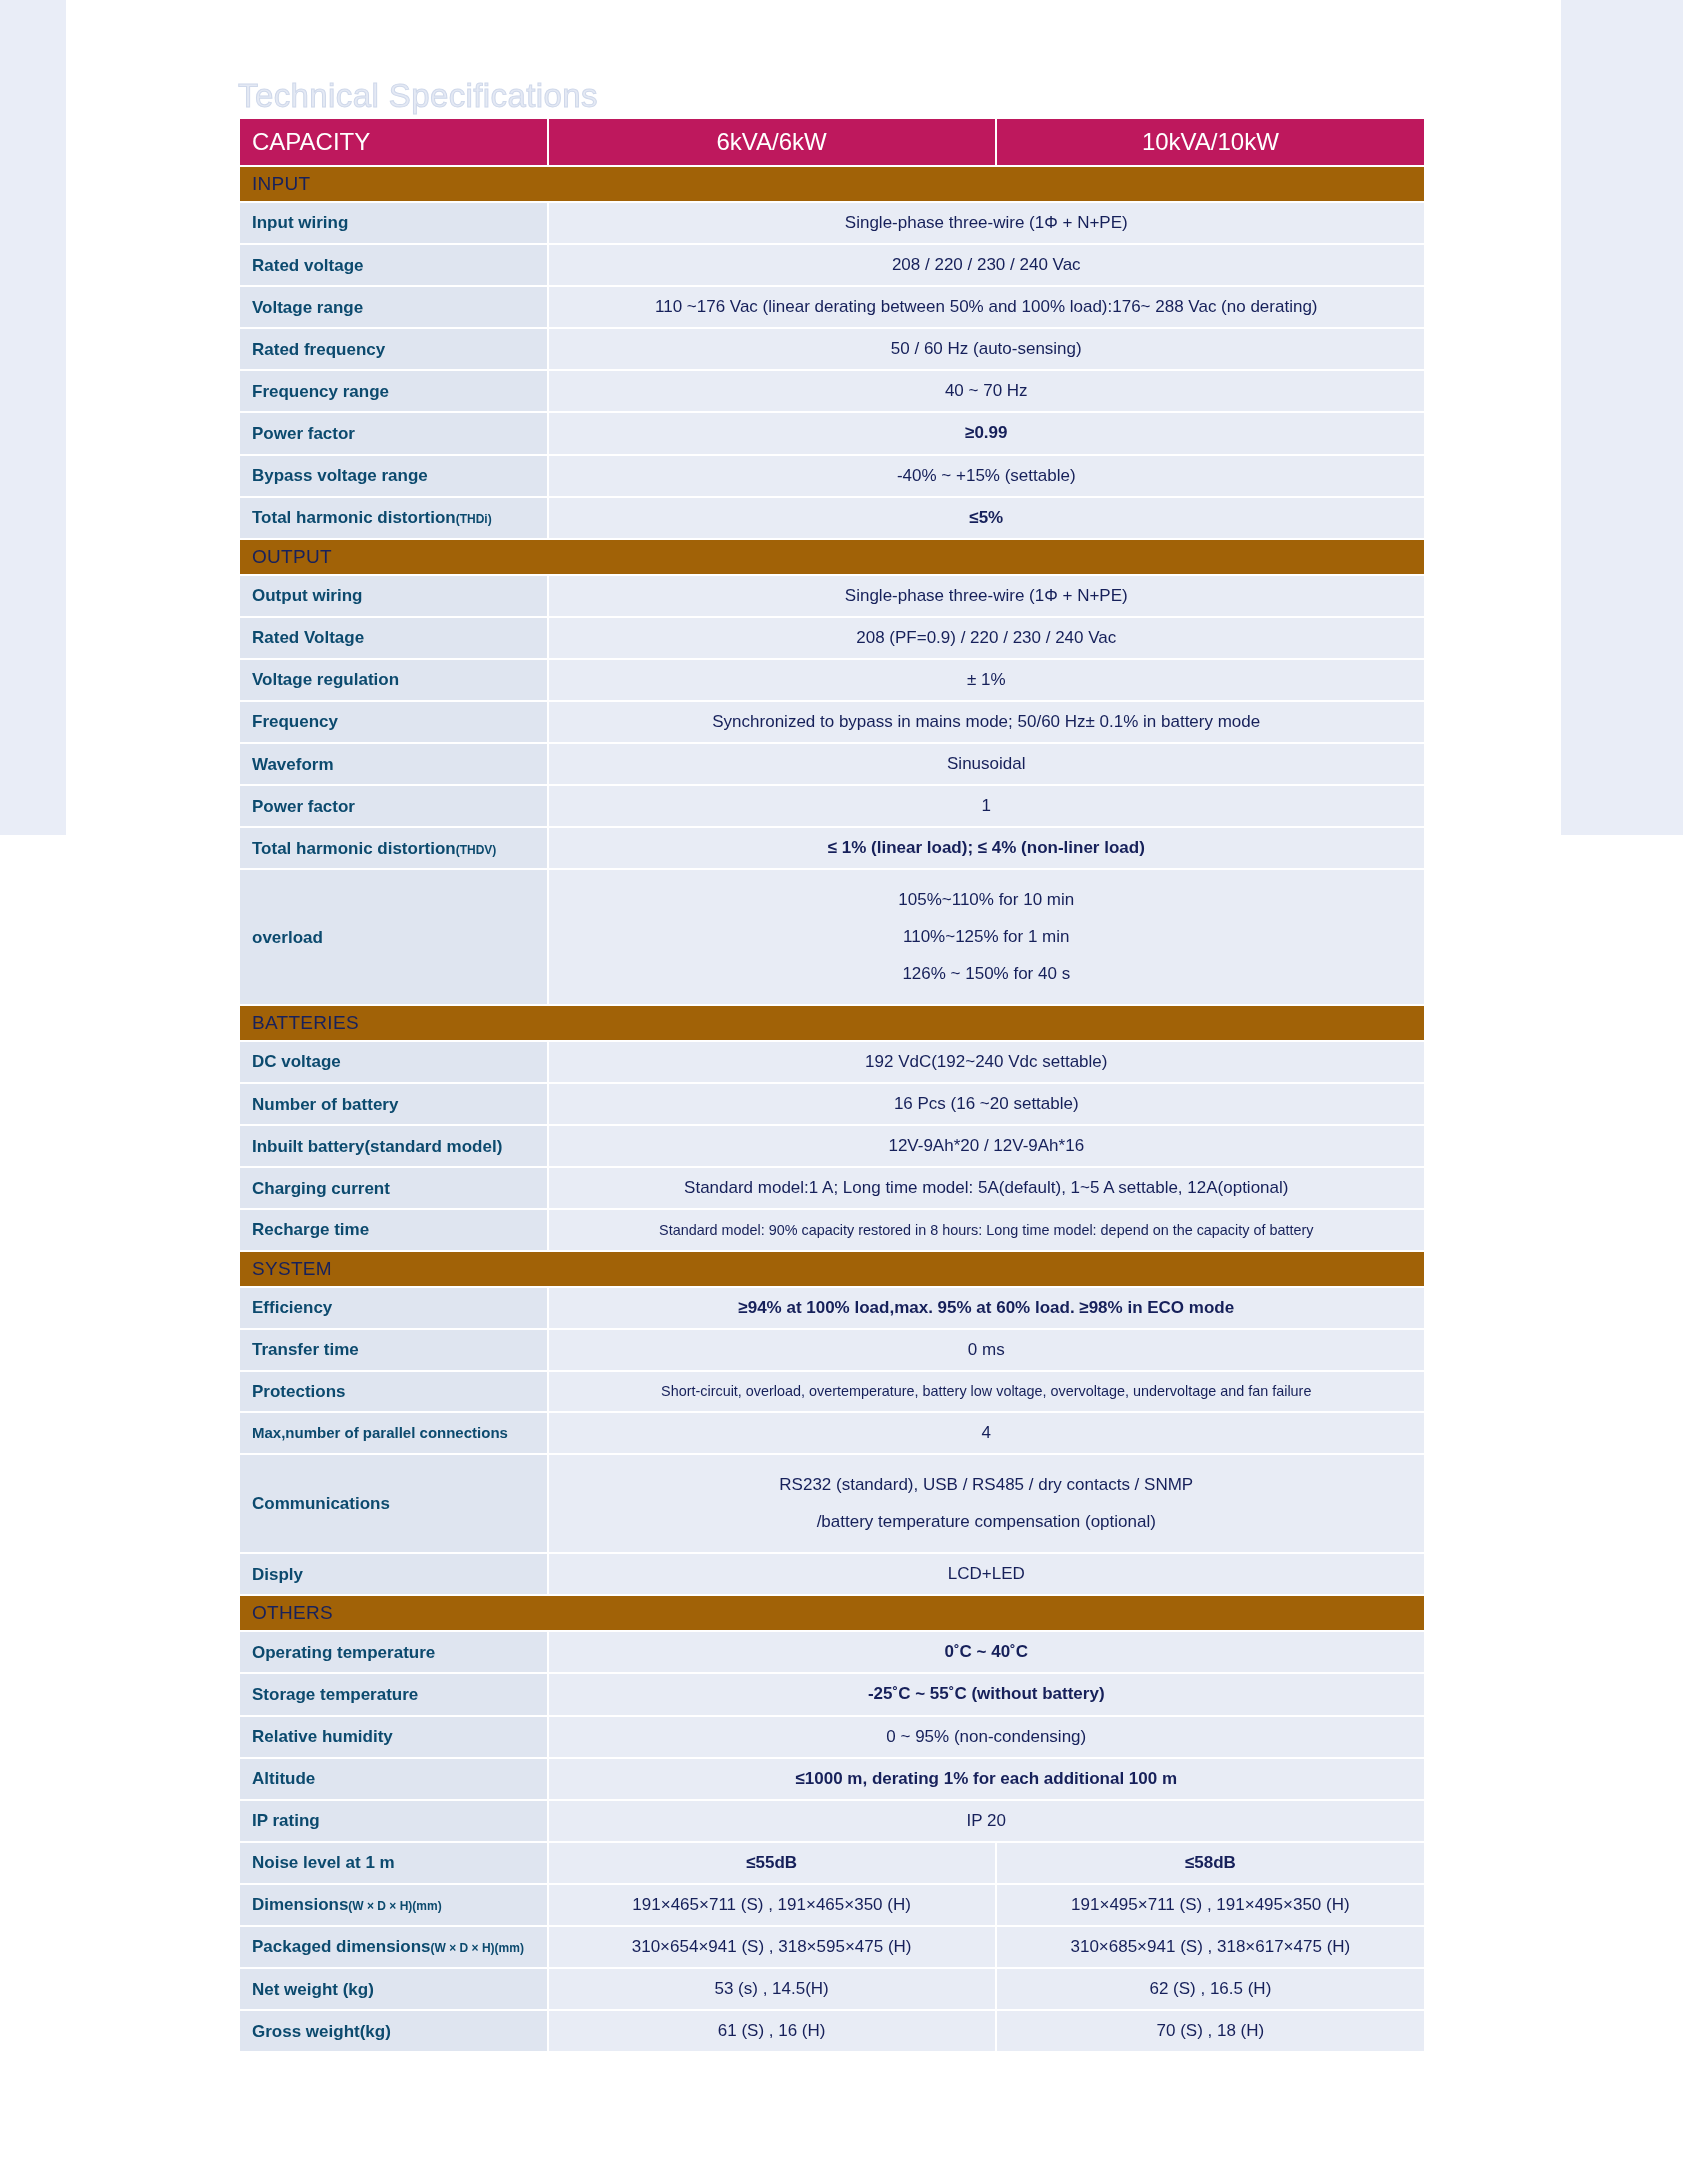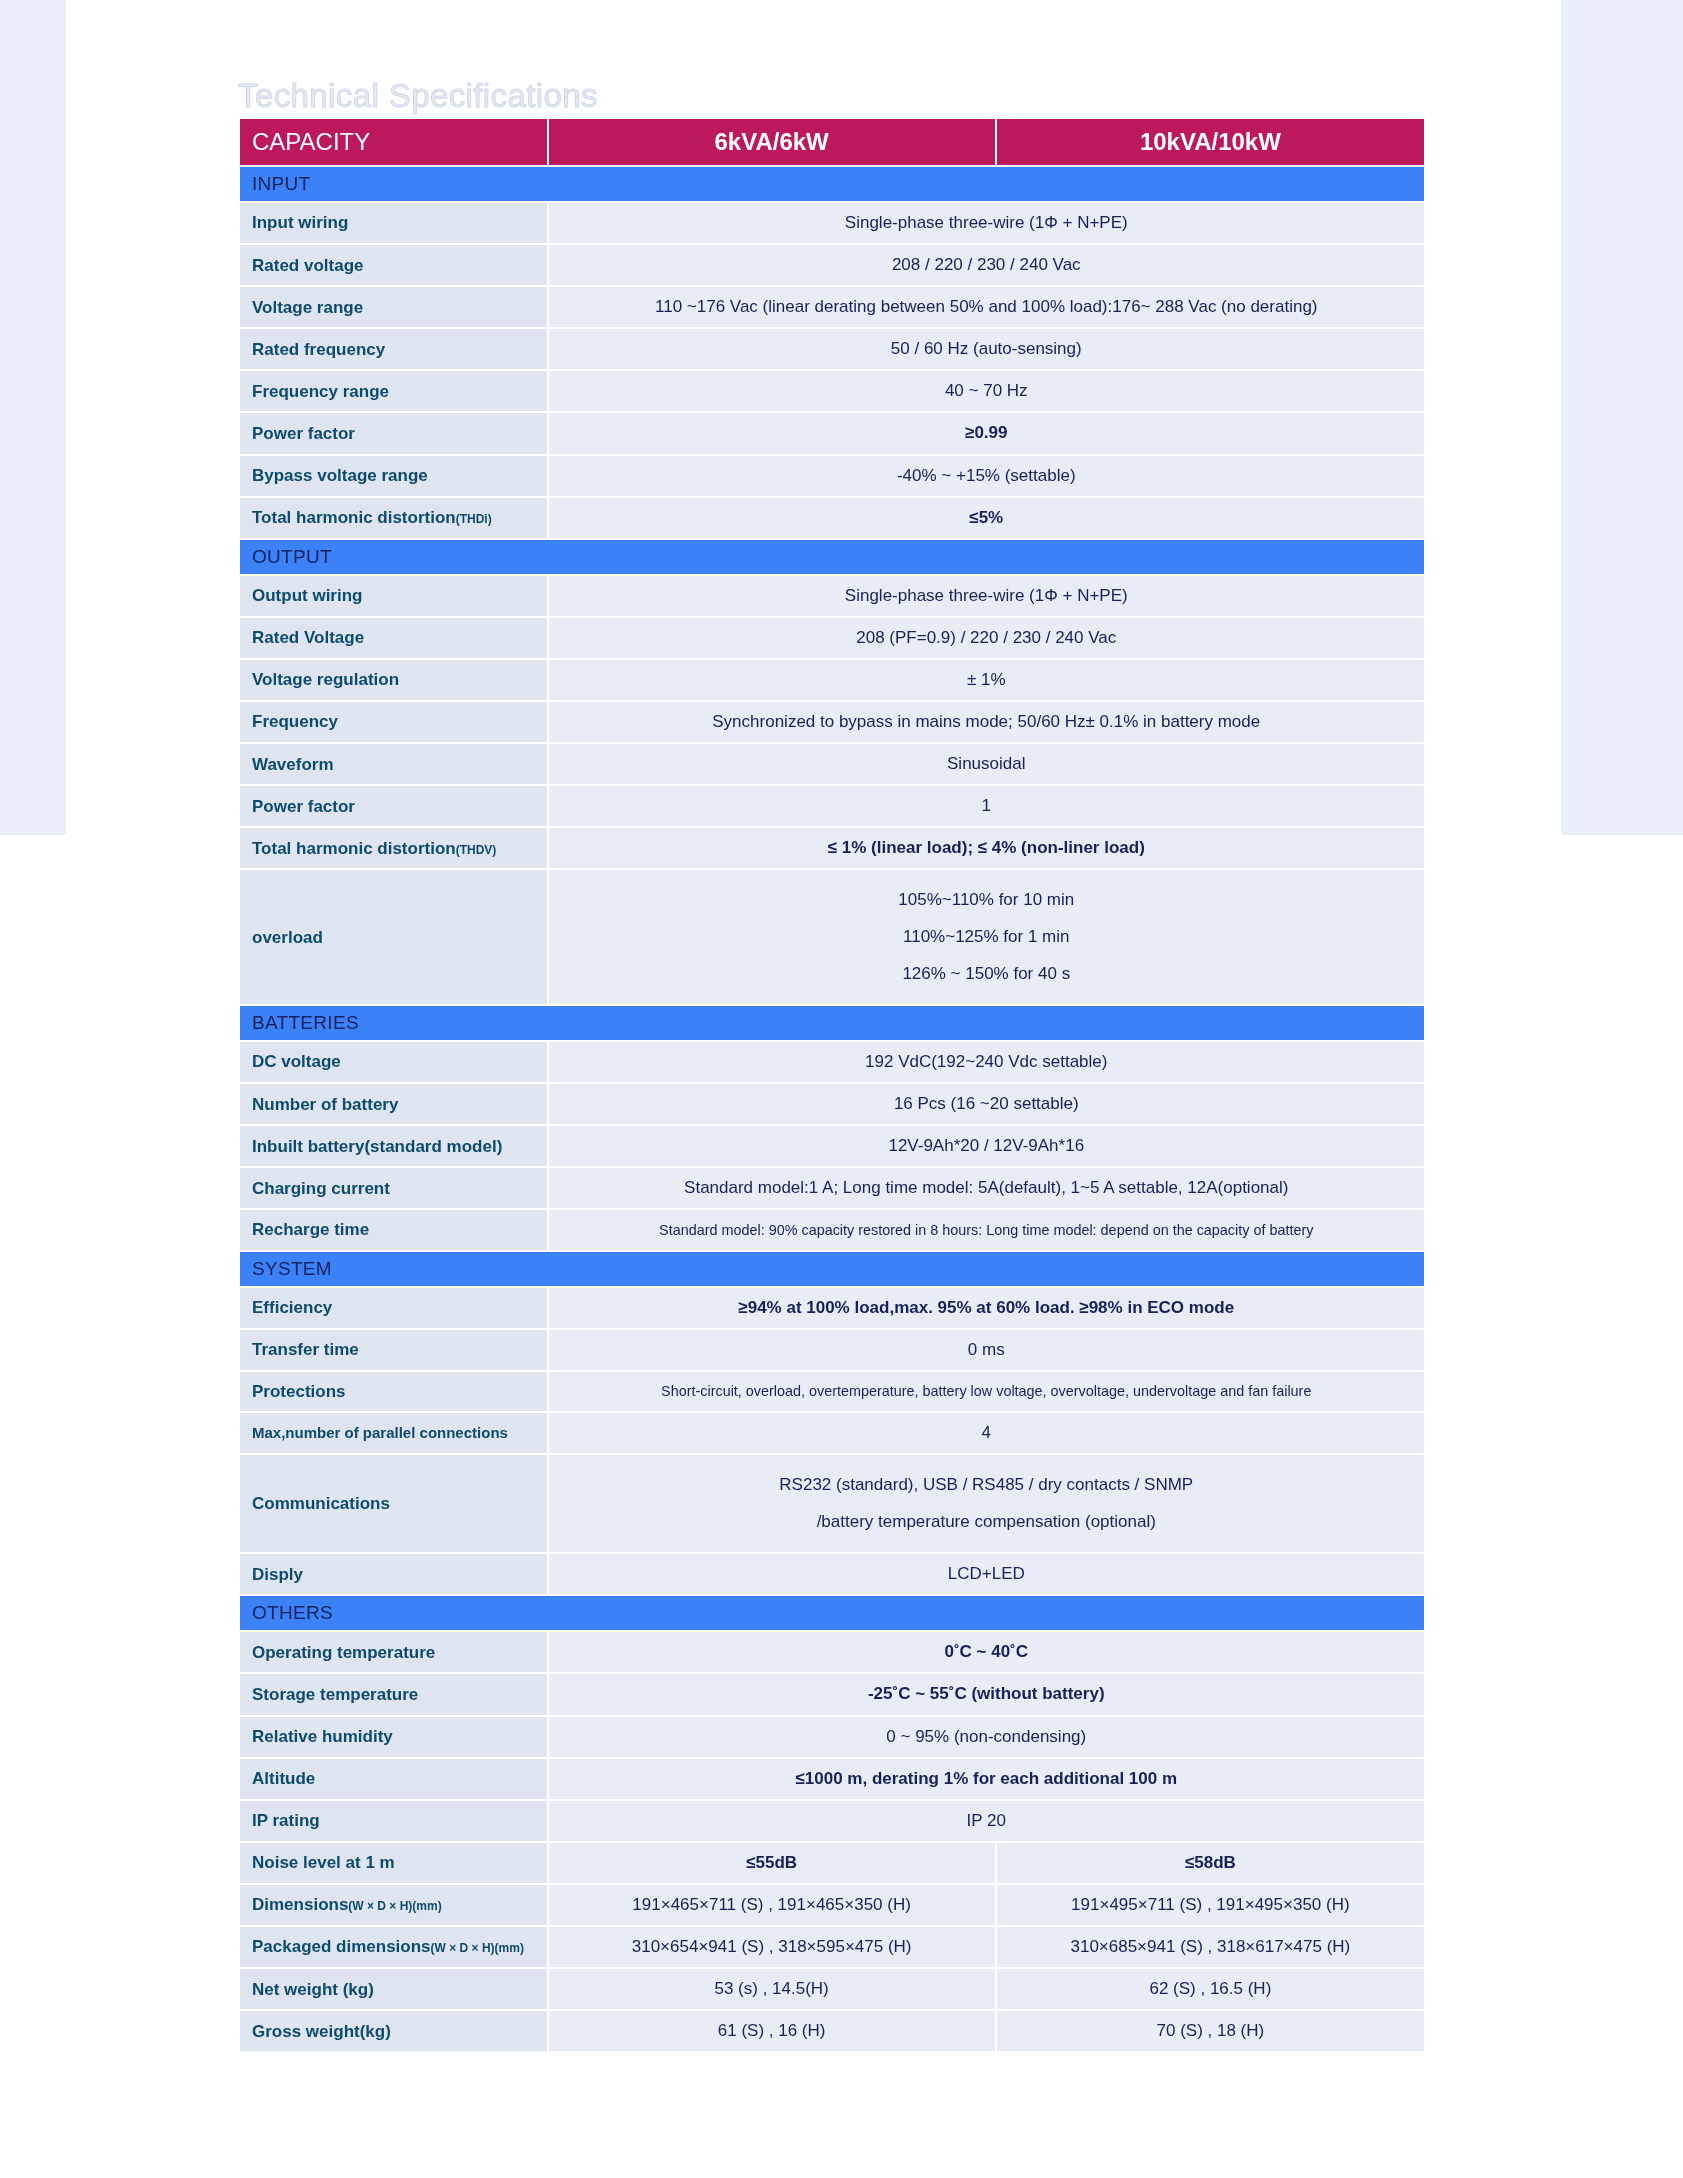--- a/index.html
+++ b/index.html
@@ -88,26 +88,26 @@
     font-size: 24px;
     padding: 5px 0;
   }
   td.hdr-capacity {
     padding-left: 12px !important;
     text-align: left;
     font-weight: 400;
   }
   td.hdr-model {
     text-align: center;
-    font-weight: 700;
+    font-weight: 400;
   }
 
   
   tr.section-row td {
-    background: #3b82f6;
+    background: #a16207;
     color: #17215c;
     font-size: 19px;
     height: 34px;
     padding-left: 12px !important;
     letter-spacing: 0.3px;
   }
 
   
   td.label {
     background: #dfe5f0;

